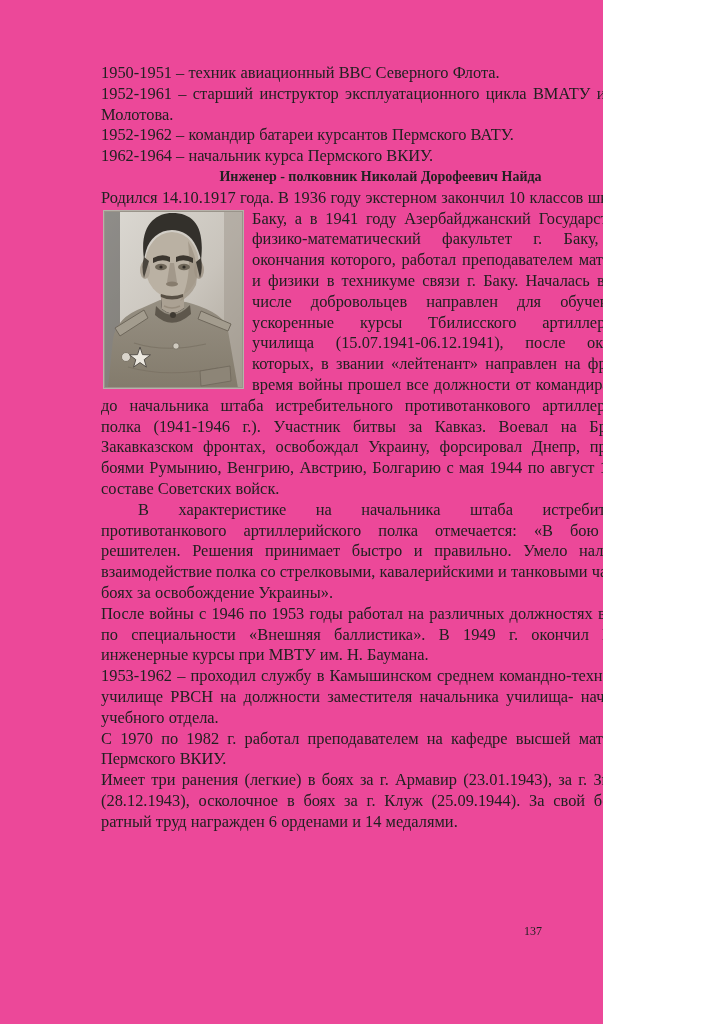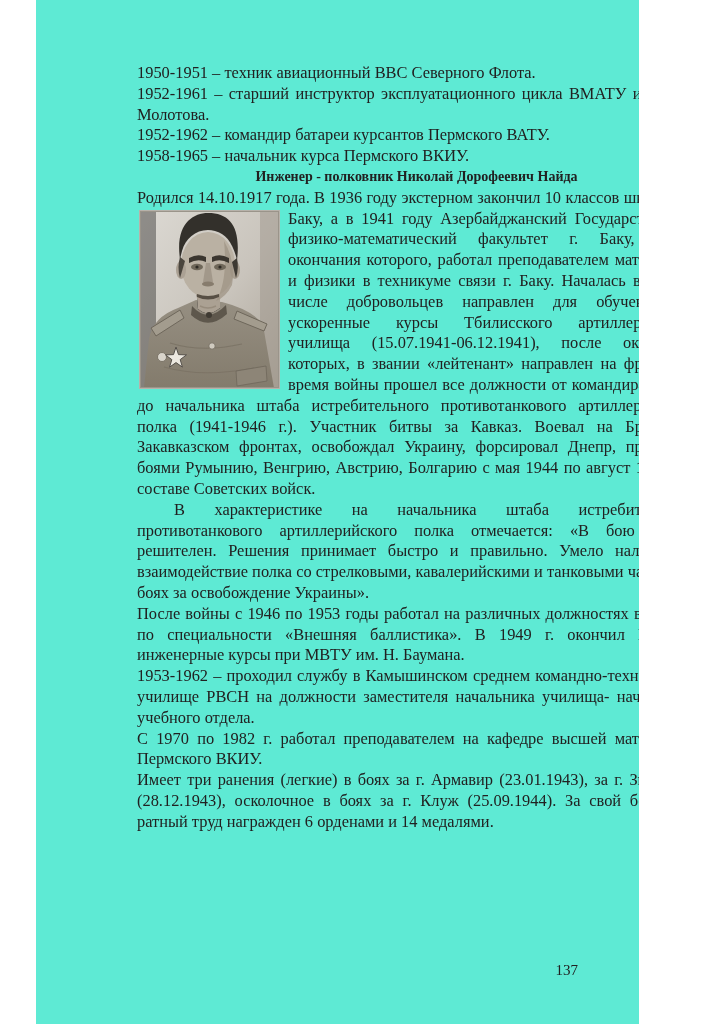--- a/index.html
+++ b/index.html
@@ -4,25 +4,24 @@
 <style>
   html, body {
     margin: 0;
     padding: 0;
     background: #ffffff;
   }
   .page {
     position: relative;
     width: 603px;
     height: 1024px;
-    background: #5eead4;
+    background: #ec4899;
     font-family: "Liberation Serif", "DejaVu Serif", serif;
     color: #212121;
     overflow: hidden;
-    margin-left: 36px;
   }
   .content {
     position: absolute;
     left: 101px;
     top: 63px;
     width: 559px;
     font-size: 16.4px;
     line-height: 20.8px;
     text-align: justify;
   }
@@ -45,35 +44,35 @@
     width: 139px;
     height: 177px;
     margin: 2px 9px 7px 3px;
     outline: 1px solid #b7b2aa;
     background: #cfcbc4;
   }
   .photo-frame svg { display: block; }
   .pagenum {
     position: absolute;
     right: 61px;
-    top: 962px;
-    font-size: 15px;
+    top: 924px;
+    font-size: 12px;
     color: #212121;
   }
 </style>
 </head>
 <body>
 
 <div class="page">
   <div class="content">
 
     <p>1950-1951 – техник авиационный ВВС Северного Флота.</p>
     <p>1952-1961 – старший инструктор эксплуатационного цикла ВМАТУ им. В.М. Молотова.</p>
     <p>1952-1962 – командир батареи курсантов Пермского ВАТУ.</p>
-    <p>1958-1965 – начальник курса Пермского ВКИУ.</p>
+    <p>1962-1964 – начальник курса Пермского ВКИУ.</p>
 
     <p class="heading">Инженер - полковник Николай Дорофеевич Найда</p>
 
     <p class="intro-line">Родился 14.10.1917 года. В 1936 году экстерном закончил 10 классов школы в г.</p>
 
     <div class="photo-frame">
       <svg width="139" height="177" viewBox="0 0 139 177" xmlns="http://www.w3.org/2000/svg">
         <defs>
           <linearGradient id="pbg" x1="0" y1="0" x2="1" y2="1">
             <stop offset="0" stop-color="#dcd9d3"></stop>

